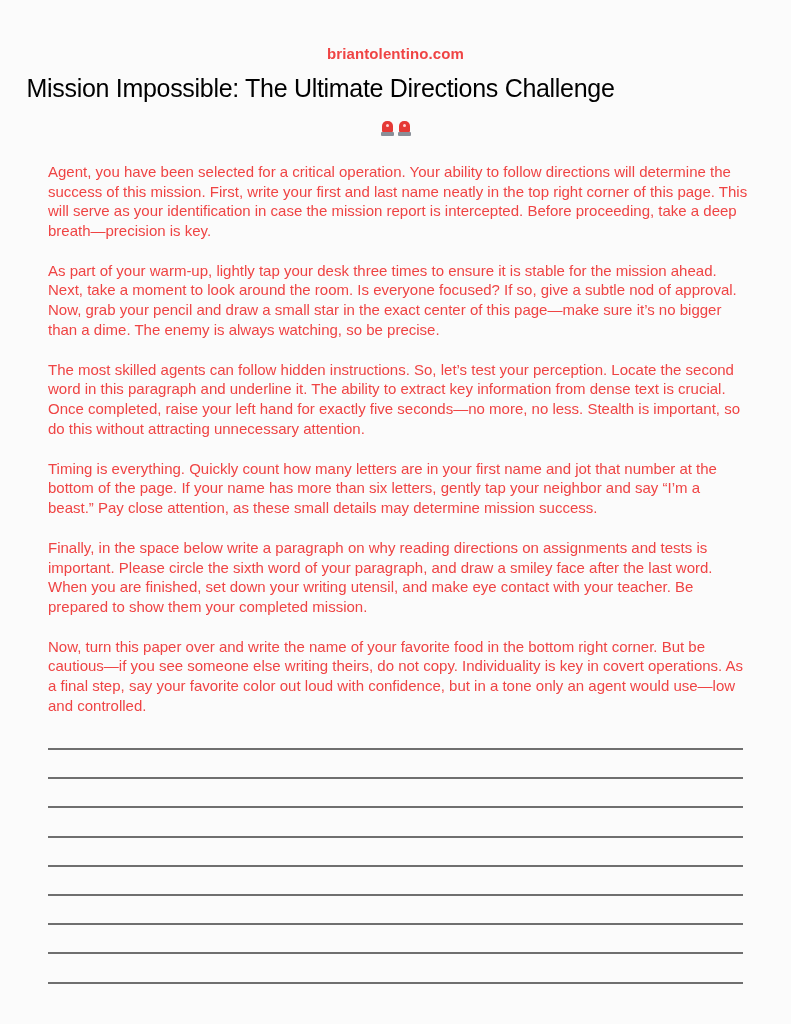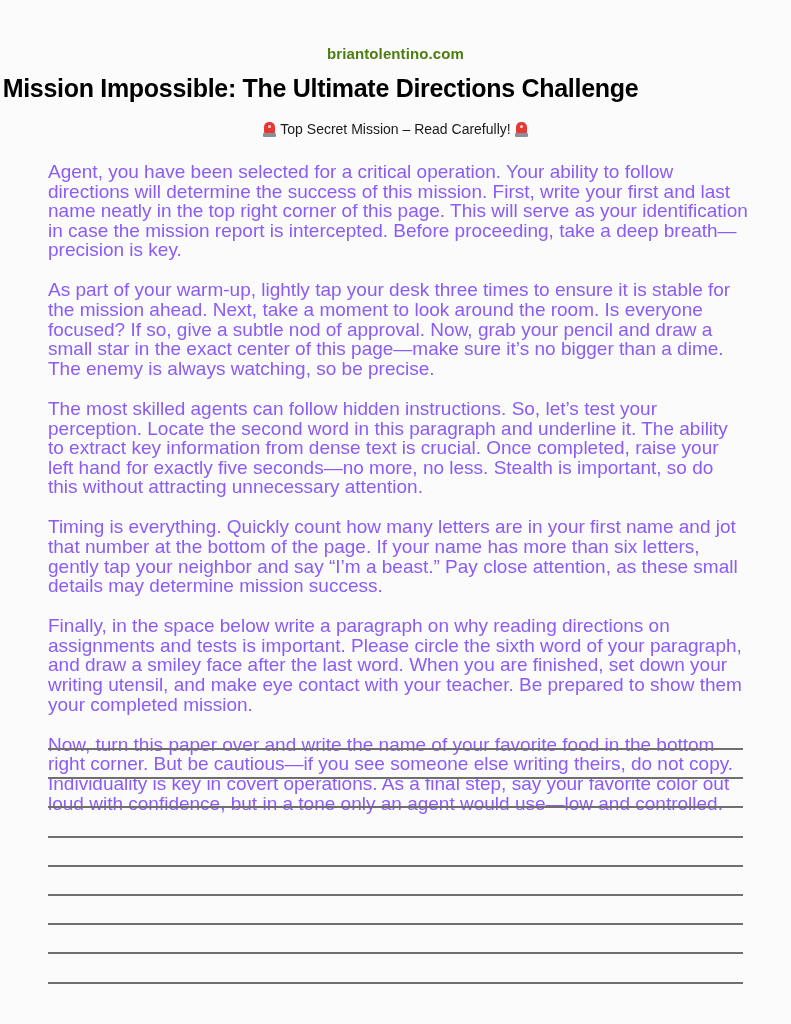--- a/index.html
+++ b/index.html
@@ -16,31 +16,31 @@
       color: #1c1c1c;
     }
     .site {
       position: absolute;
       top: 45px;
       left: 0;
       width: 791px;
       text-align: center;
       font-size: 15px;
       font-weight: bold;
-      color: #4d7c0f;
+      color: #ef4444;
       letter-spacing: 0.1px;
     }
     .title {
       position: absolute;
       top: 74px;
       left: 0;
       width: 641px;
       text-align: center;
       font-size: 25px;
-      font-weight: bold;
+      font-weight: normal;
       color: #000;
       letter-spacing: -0.3px;
       white-space: nowrap;
     }
     .subtitle {
       position: absolute;
       top: 121px;
       left: 0;
       width: 791px;
       text-align: center;
@@ -83,23 +83,23 @@
       width: 13px;
       height: 4px;
       background: #8a8f98;
       border-radius: 1px;
     }
     .body-text {
       position: absolute;
       left: 48px;
       top: 162px;
       width: 700px;
-      font-size: 19px;
+      font-size: 15px;
       line-height: 19.6px;
-      color: #8b5cf6;
+      color: #ef4444;
     }
     .body-text p {
       margin: 0 0 20.5px 0;
     }
     .lines {
       position: absolute;
       left: 48px;
       top: 748px;
       width: 695px;
     }
@@ -114,21 +114,20 @@
 
 <div class="site">briantolentino.com</div>
 
 <div class="title">Mission Impossible: The Ultimate Directions Challenge</div>
 
 <div class="subtitle">
   <span class="siren">
       <span class="dome"></span>
       <span class="base"></span>
     </span>
-  <span>Top Secret Mission – Read Carefully!</span>
   <span class="siren">
       <span class="dome"></span>
       <span class="base"></span>
     </span>
 </div>
 
 <div class="body-text">
   <p>Agent, you have been selected for a critical operation. Your ability to follow directions will determine the success of this mission. First, write your first and last name neatly in the top right corner of this page. This will serve as your identification in case the mission report is intercepted. Before proceeding, take a deep breath—precision is key.</p>
   <p>As part of your warm-up, lightly tap your desk three times to ensure it is stable for the mission ahead. Next, take a moment to look around the room. Is everyone focused? If so, give a subtle nod of approval. Now, grab your pencil and draw a small star in the exact center of this page—make sure it’s no bigger than a dime. The enemy is always watching, so be precise.</p>
   <p>The most skilled agents can follow hidden instructions. So, let’s test your perception. Locate the second word in this paragraph and underline it. The ability to extract key information from dense text is crucial. Once completed, raise your left hand for exactly five seconds—no more, no less. Stealth is important, so do this without attracting unnecessary attention.</p>

